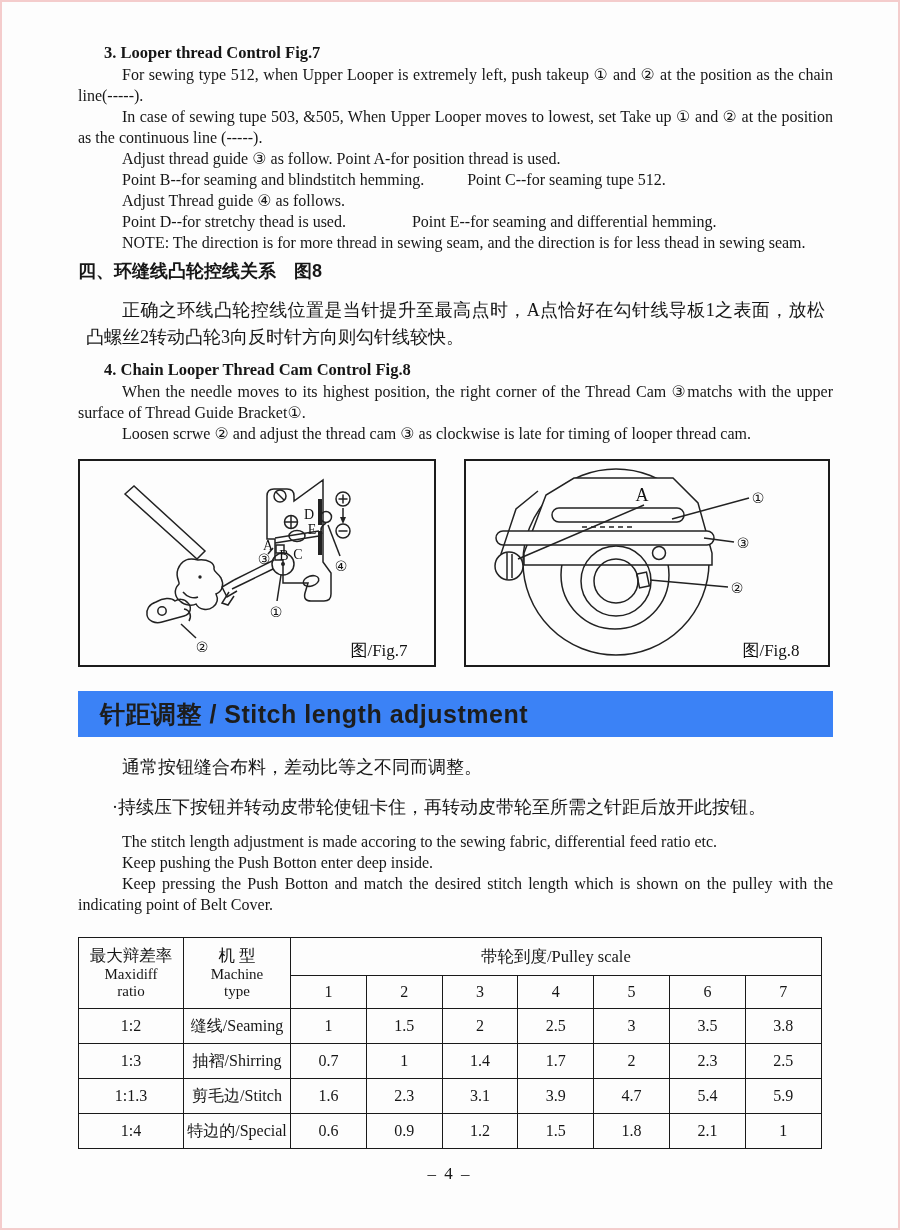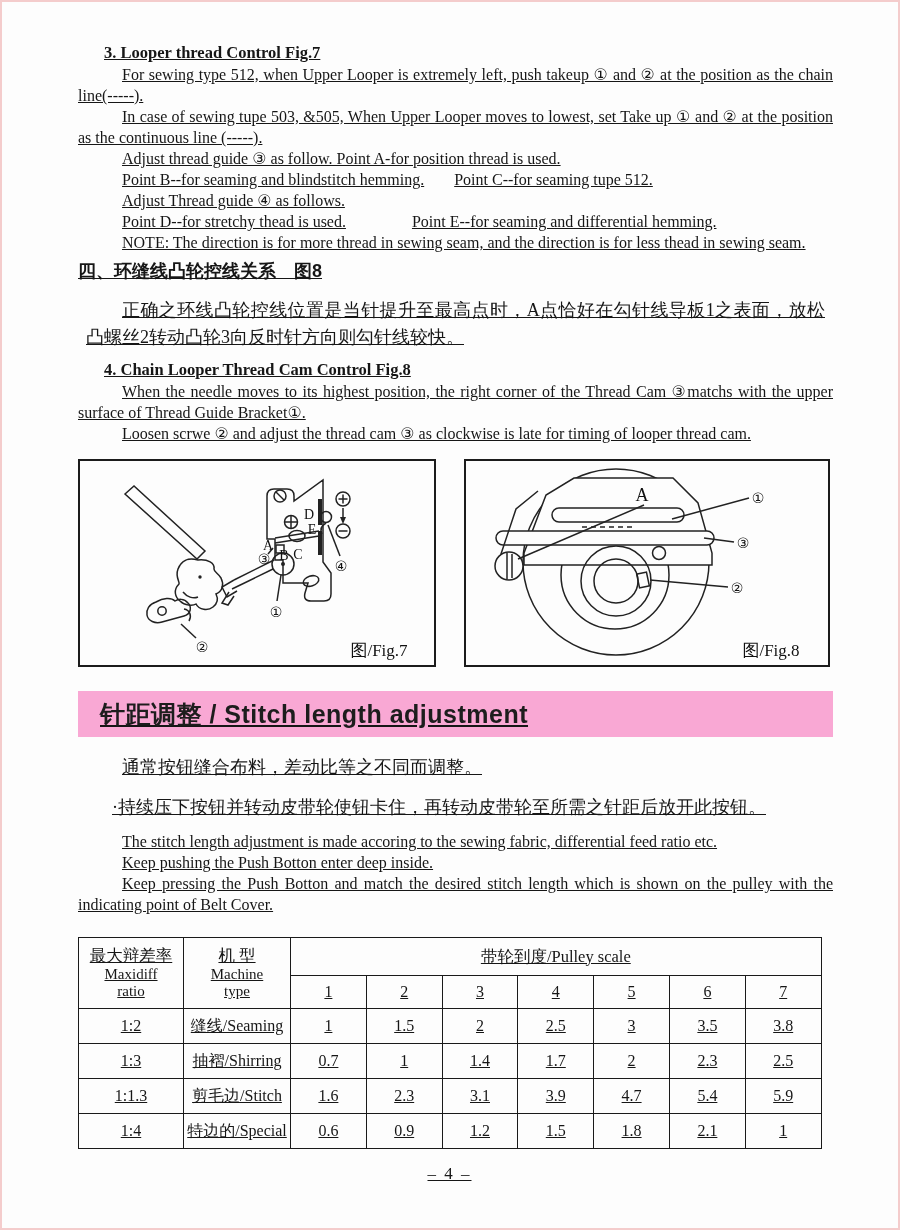--- a/index.html
+++ b/index.html
@@ -5,44 +5,43 @@
   html,body { margin:0; padding:0; background:#ffffff; }
   .page {
     position:relative;
     width:900px; height:1230px;
     background:#fdfdfd;
     box-shadow: inset 0 0 0 2px #f4cccc;
     font-family:"Liberation Serif","DejaVu Serif","DejaVu Sans",serif;
     color:#161616;
     overflow:hidden;
     box-sizing:border-box;
-    text-decoration:underline;
   }
   .content { padding:42px 67px 0 78px; }
 
   p.body { font-size:16px; line-height:21px; margin:0; text-align:justify; }
   p.noj  { text-align:left; }
   .indent { text-indent:44px; }
   .h-en { font-weight:bold; font-size:16.5px; line-height:22px; margin:0 0 0 26px;
           font-family:"Liberation Serif","DejaVu Serif",serif; }
   .h-zh { font-weight:bold; font-size:18px; line-height:27px; margin:5px 0 12px 0;
           font-family:"Liberation Sans","DejaVu Sans",sans-serif; }
   .zh-body { font-size:18px; line-height:27px; margin:8px; text-align:justify;
              font-family:"Liberation Serif","DejaVu Serif",serif; }
   .zh-ind { text-indent:36px; }
 
-  .pt-b { margin-right:30px; }
+  .pt-b { margin-right:43px; }
   .pt-d { margin-right:66px; }
 
   .figs { display:flex; gap:28px; margin-top:15px; }
   .figbox { border:2px solid #1c1c1c; background:#fdfdfd; }
   .figbox svg { display:block; }
 
   .graybar {
-    margin-top:24px; height:46px; background:#f9a8d4;
+    margin-top:24px; height:46px; background:#3b82f6;
     display:flex; align-items:center; padding-left:22px;
     font-family:"Liberation Sans","DejaVu Sans",sans-serif;
     font-size:25px; font-weight:bold; color:#1d1d1d; letter-spacing:0.5px;
   }
 
   .zh-after { margin-top:14px; }
   .zh-line2 { text-indent:26px; line-height:32px; }
   .en-after { margin-top:6px; }
 
   table.scale {

